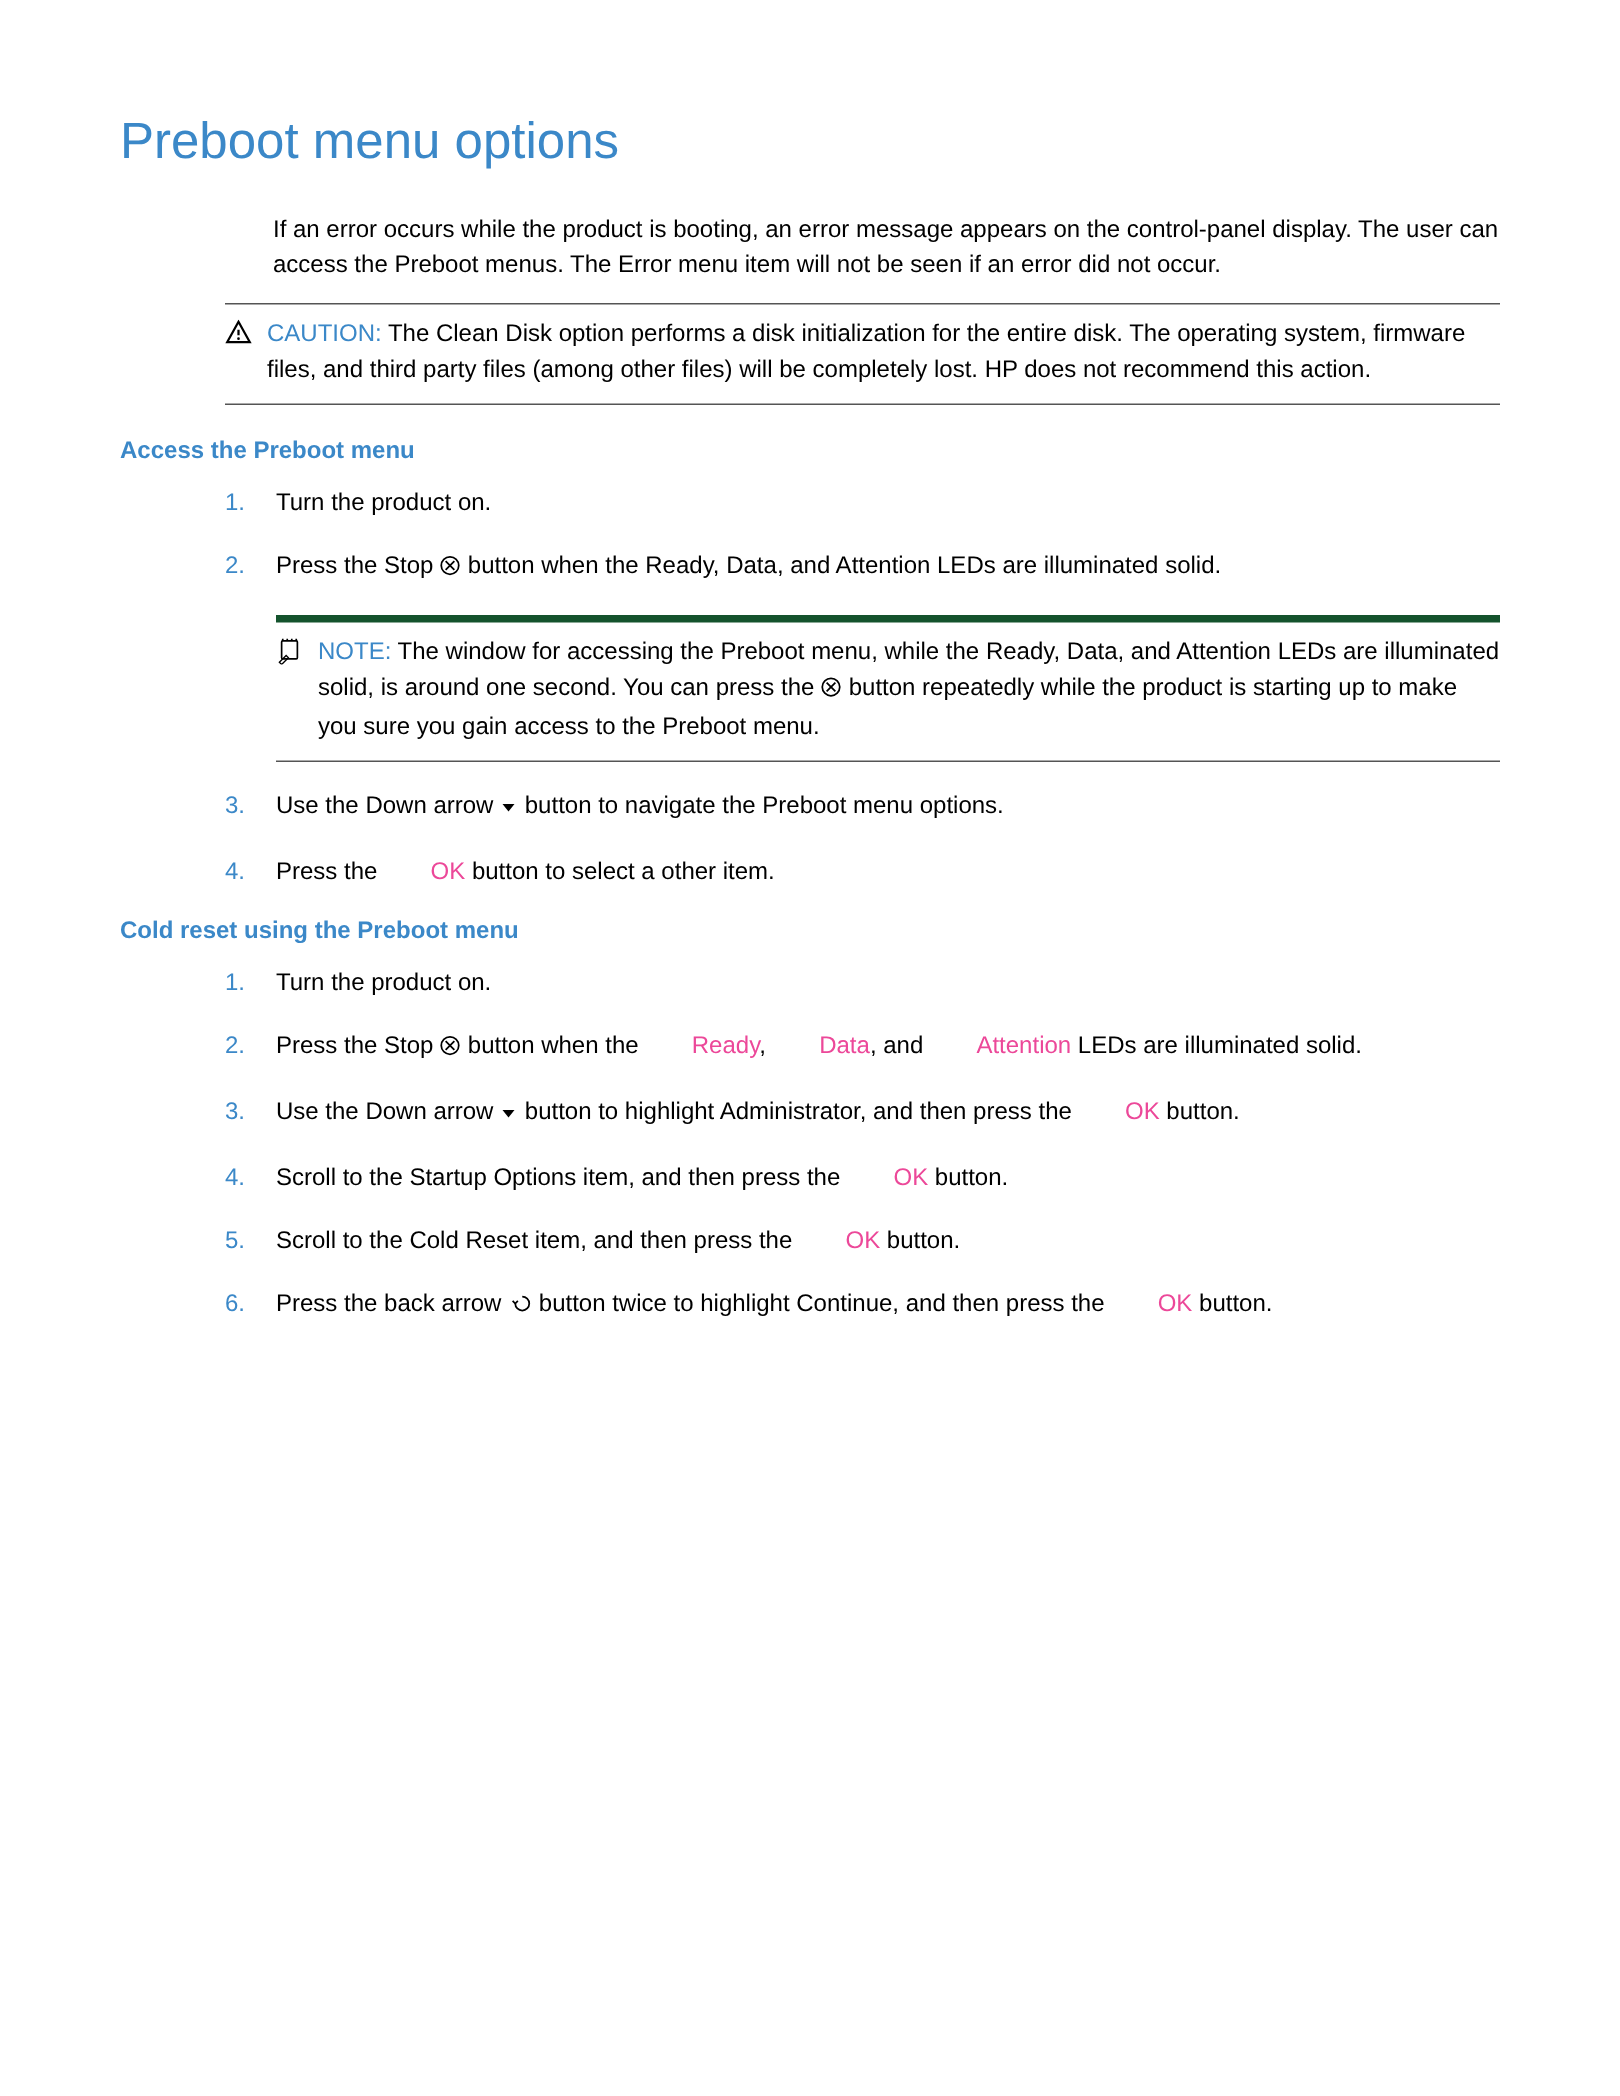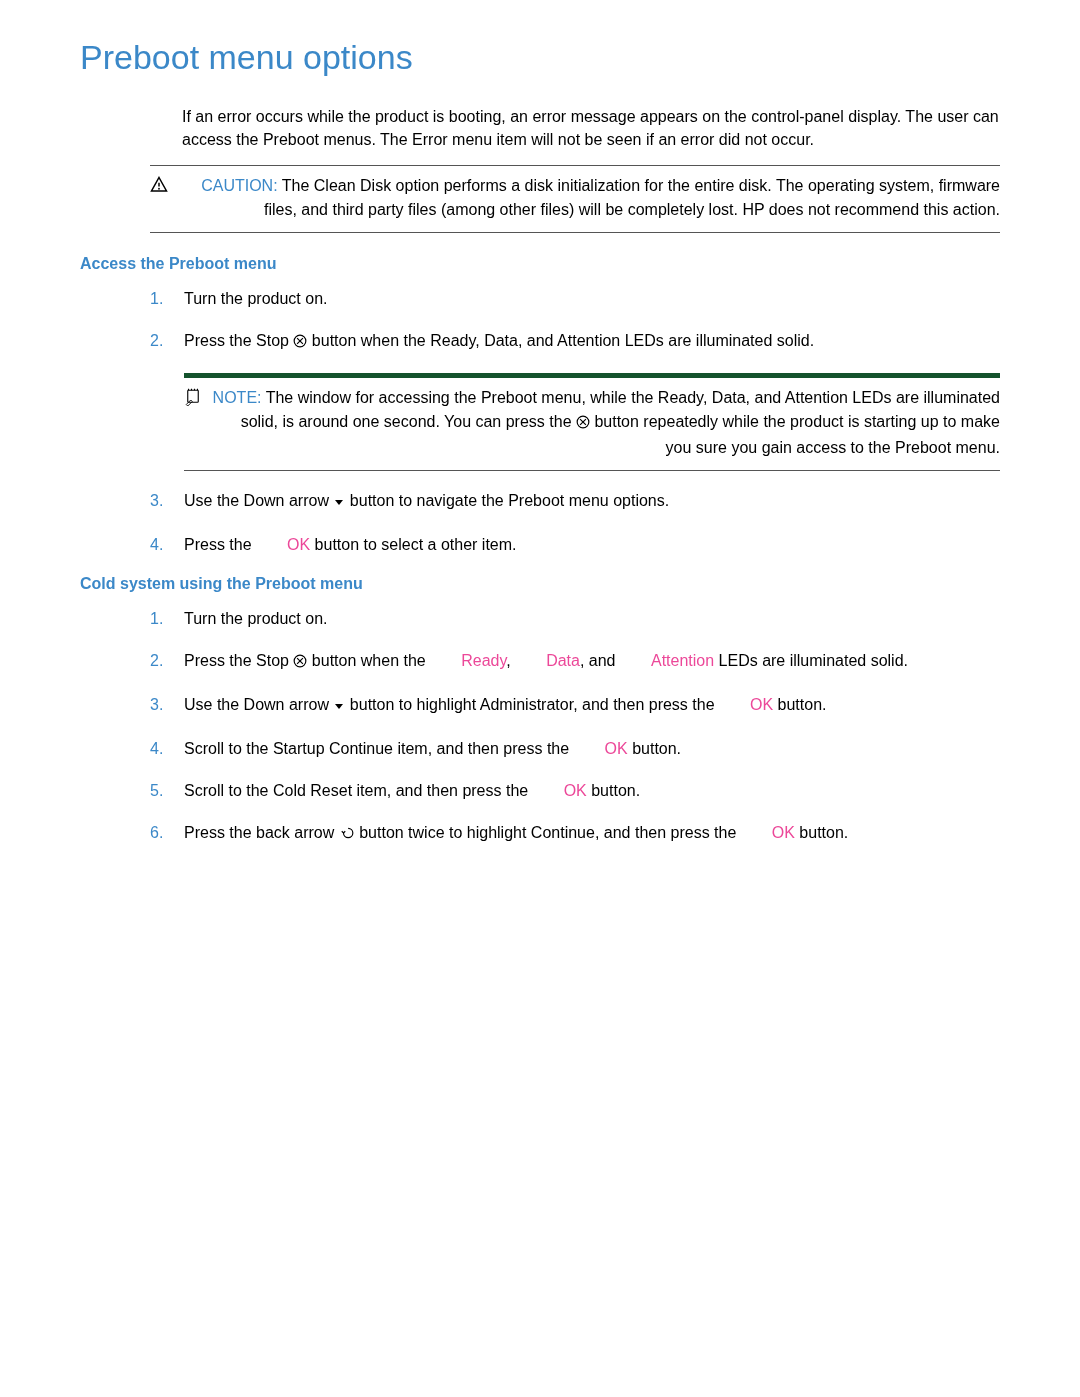--- a/index.html
+++ b/index.html
@@ -1,24 +1,24 @@
 <!DOCTYPE html>
 <html><head>
 <meta charset="utf-8">
 <style>
   * { box-sizing: border-box; margin: 0; padding: 0; }
   html, body { width: 1080px; height: 1397px; background: #fff; font-family: Arial, Helvetica, sans-serif; color: #000; }
-  .page { position: relative; width: 1080px; height: 1089px; padding: 38px 80px 60px 80px; }
+  .page { position: relative; width: 1080px; height: 1089px; padding: 75px 80px 60px 80px; }
   .title { color: #3b88c8; font-size: 34px; font-weight: 400; margin-bottom: 28px; }
   .intro { margin-left: 102px; font-size: 16px; line-height: 1.45; margin-bottom: 14px; }
   .callout { margin-left: 70px; border-top: 1px solid #555; border-bottom: 1px solid #555; padding: 8px 0 10px 0; margin-bottom: 22px; }
   .callout-inner { display: flex; }
   .callout-icon { flex: 0 0 28px; padding-top: 2px; }
   .callout-icon svg { width: 18px; height: 18px; }
-  .callout-text { flex: 1; font-size: 16px; line-height: 1.5; text-align: right; }
+  .callout-text { flex: 1; font-size: 16px; line-height: 1.5; }
   .label-caution { color: #3b88c8; }
   .label-note { color: #3b88c8; }
   .sect-h { color: #3b88c8; font-size: 16px; margin: 10px 0 14px 0; }
   ol.steps { list-style: none; margin-left: 70px; }
   ol.steps > li { display: flex; margin-bottom: 18px; font-size: 16px; line-height: 1.5; }
   ol.steps > li .num { color: #3b88c8; width: 34px; flex: 0 0 34px; }
   ol.steps > li .body { flex: 1; }
   .inline-note { margin-left: 104px; border-top: 5px solid #14532d; border-bottom: 1px solid #555; padding: 8px 0 10px 0; margin-bottom: 18px; }
   .inline-note .callout-inner { display: flex; }
   .inline-note .callout-icon { flex: 0 0 28px; padding-top: 2px; }
@@ -110,21 +110,21 @@
       </span>
     </li>
     <li>
       <span class="num">4.</span>
       <span class="body">
         <span>Press the </span><span class="hl">OK</span><span> button to select a other item.</span>
       </span>
     </li>
   </ol>
 
-  <h2 class="sect-h">Cold system using the Preboot menu</h2>
+  <h2 class="sect-h">Cold reset using the Preboot menu</h2>
 
   <ol class="steps">
     <li>
       <span class="num">1.</span>
       <span class="body">Turn the product on.</span>
     </li>
     <li>
       <span class="num">2.</span>
       <span class="body">
         <span>Press the </span><span>Stop</span>
@@ -142,21 +142,21 @@
         <span>Use the </span><span>Down</span><span> arrow </span>
         <span class="icon-inline"><svg width="12" height="12" viewBox="0 0 24 24">
               <path d="M4 8 L12 18 L20 8 Z" fill="#000"></path>
             </svg></span>
         <span> button to highlight </span><span>Administrator</span><span>, and then press the </span><span class="hl">OK</span><span> button.</span>
       </span>
     </li>
     <li>
       <span class="num">4.</span>
       <span class="body">
-        <span>Scroll to the </span><span>Startup Continue</span><span> item, and then press the </span><span class="hl">OK</span><span> button.</span>
+        <span>Scroll to the </span><span>Startup Options</span><span> item, and then press the </span><span class="hl">OK</span><span> button.</span>
       </span>
     </li>
     <li>
       <span class="num">5.</span>
       <span class="body">
         <span>Scroll to the </span><span>Cold Reset</span><span> item, and then press the </span><span class="hl">OK</span><span> button.</span>
       </span>
     </li>
     <li>
       <span class="num">6.</span>

